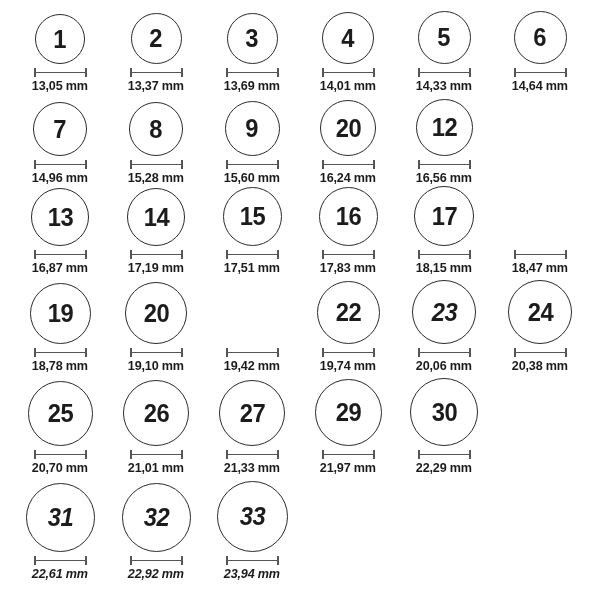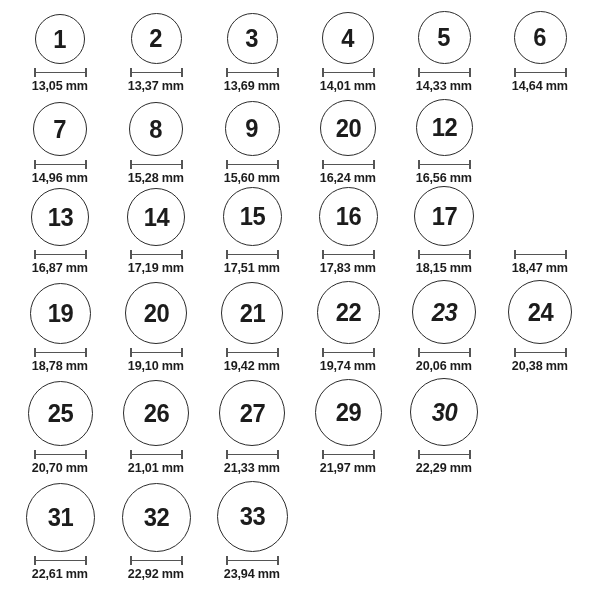--- a/index.html
+++ b/index.html
@@ -290,23 +290,20 @@
       <span class="num">20</span>
     </div>
     <div class="ruler">
       <span class="tick left"></span>
       <span class="bar"></span>
       <span class="tick right"></span>
     </div>
     <div class="mm-label">19,10 mm</div>
   </div>
       <div class="cell">
-    <div class="circle" style="width: 62px; height: 62px;">
-      <span class="num">21</span>
-    </div>
     <div class="ruler">
       <span class="tick left"></span>
       <span class="bar"></span>
       <span class="tick right"></span>
     </div>
     <div class="mm-label">19,42 mm</div>
   </div>
       <div class="cell">
     <div class="circle" style="width: 63px; height: 63px;">
       <span class="num">22</span>
@@ -380,32 +377,32 @@
       <span class="num">29</span>
     </div>
     <div class="ruler">
       <span class="tick left"></span>
       <span class="bar"></span>
       <span class="tick right"></span>
     </div>
     <div class="mm-label">21,97 mm</div>
   </div>
       <div class="cell">
-    <div class="circle" style="width: 68px; height: 68px; font-style: italic;">
+    <div class="circle" style="width: 68px; height: 68px;">
       <span class="num">30</span>
     </div>
     <div class="ruler">
       <span class="tick left"></span>
       <span class="bar"></span>
       <span class="tick right"></span>
     </div>
     <div class="mm-label">22,29 mm</div>
   </div>
     </div>
-    <div class="row" style="height: 106px;">
+    <div class="row" style="height: 106px; font-style: italic;">
       <div class="cell">
     <div class="circle" style="width: 69px; height: 69px;">
       <span class="num">31</span>
     </div>
     <div class="ruler">
       <span class="tick left"></span>
       <span class="bar"></span>
       <span class="tick right"></span>
     </div>
     <div class="mm-label">22,61 mm</div>

